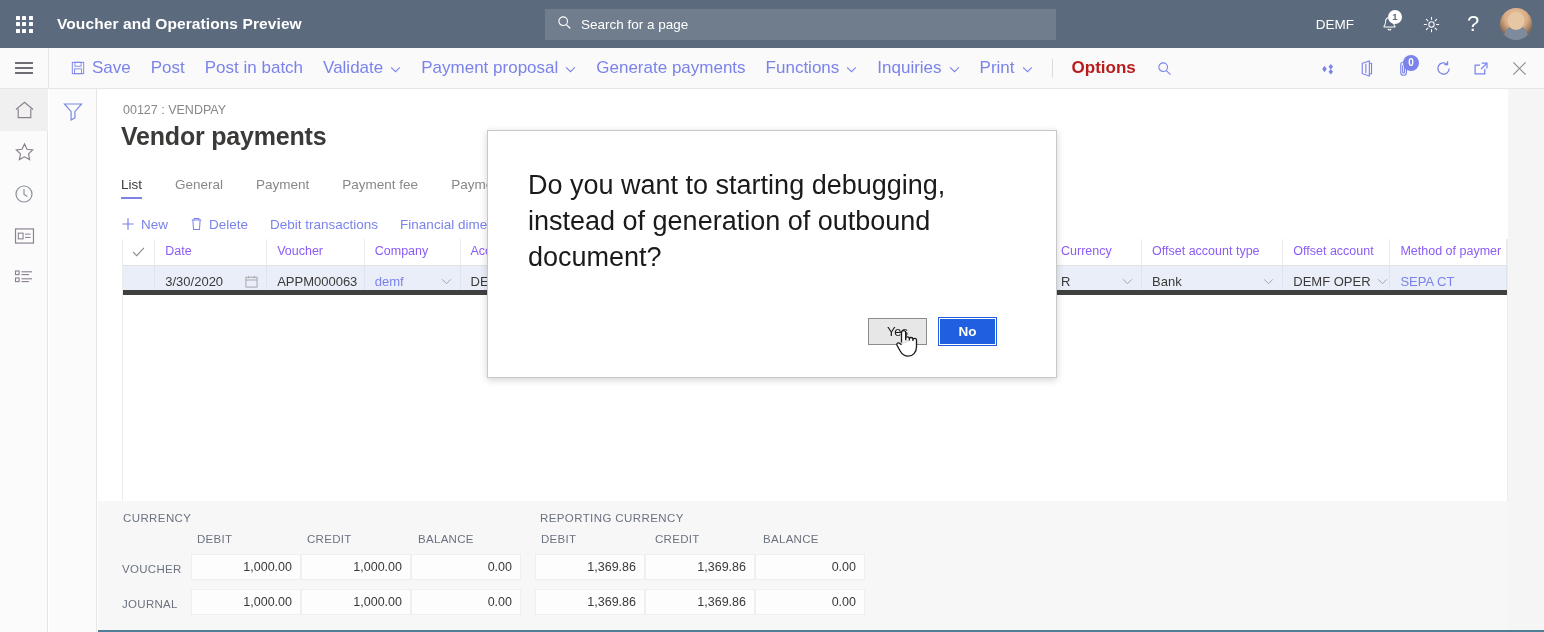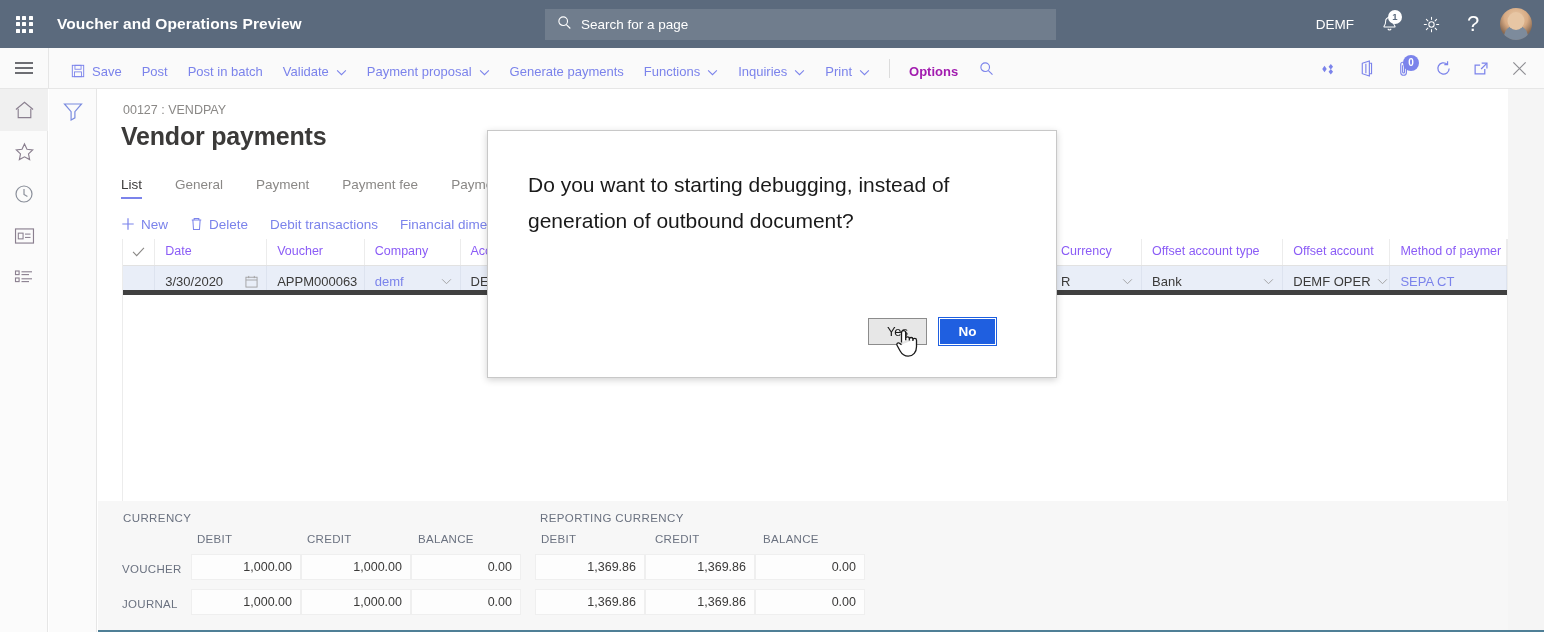--- a/index.html
+++ b/index.html
@@ -70,24 +70,24 @@
     position: absolute; left: 0; top: 48px; width: 1544px; height: 41px;
     background: #fafafa; border-bottom: 1px solid #e6e6e6;
     display: flex; align-items: center;
   }
   .hamburger { width: 48px; height: 41px; display: flex; align-items: center; justify-content: center; cursor: pointer; }
   .hamburger .bars { width: 18px; }
   .hamburger .bars i { display: block; height: 1.6px; background: #6d6e73; margin: 3.6px 0; }
   .tb-sep-v { width: 1px; height: 41px; background: #e6e6e6; }
   .tb-items { display: flex; align-items: center; height: 41px; padding-left: 12px; }
   .tb-btn {
-    display: flex; align-items: flex-start; height: 41px; padding: 16px 10px;
-    color: #7b83eb; font-size: 13px; white-space: nowrap; cursor: pointer;
-  }
-  .tb-btn.dark { color: #a21caf; font-weight: bold; }
+    display: flex; align-items: center; height: 41px; padding: 16px 10px;
+    color: #7b83eb; font-size: 17px; white-space: nowrap; cursor: pointer;
+  }
+  .tb-btn.dark { color: #b91c1c; font-weight: bold; }
   .tb-btn .lbl { margin-left: 0; }
   .tb-btn .ic { margin-right: 7px; display: flex; }
   .tb-caret { margin-left: 7px; display: inline-block; }
   .tb-divider { width: 1px; height: 19px; background: #dcdcdc; margin: 0 9px; }
   .tb-search { padding: 0 11px; display: flex; align-items: center; height: 41px; cursor: pointer; }
 
   .tb-right { position: absolute; right: 6px; top: 0; height: 41px; display: flex; align-items: center; }
   .tb-ricon { width: 38px; height: 41px; display: flex; align-items: center; justify-content: center; position: relative; cursor: pointer; }
   .tb-ricon .badge-b {
     position: absolute; top: 7px; right: 5px; min-width: 16px; height: 16px; border-radius: 8px;
@@ -163,21 +163,21 @@
   }
 
   
   .modal-box {
     position: absolute; left: 487px; top: 130px; width: 570px; height: 248px;
     background: #ffffff; border: 1px solid #c8c8c8;
     box-shadow: 0 2px 7px rgba(0,0,0,.18);
   }
   .modal-msg {
     position: absolute; left: 40px; top: 36px; width: 432px;
-    font-size: 21px; line-height: 36px; color: #1a1a1a; font-weight: normal;
+    font-size: 27px; line-height: 36px; color: #1a1a1a; font-weight: normal;
   }
   .btn-yes {
     position: absolute; left: 380px; top: 187px; width: 59px; height: 27px;
     background: #e7e7e7; border: 1px solid #8c8c8c; color: #1a1a1a;
     font-size: 13px; font-family: "Liberation Sans", sans-serif;
     display: flex; align-items: center; justify-content: center; cursor: pointer;
   }
   .btn-no {
     position: absolute; left: 450px; top: 186px; width: 59px; height: 29px;
     background: #1f5fe0; border: 1px solid #1f5fe0; box-shadow: 0 0 0 1px #ffffff inset;

